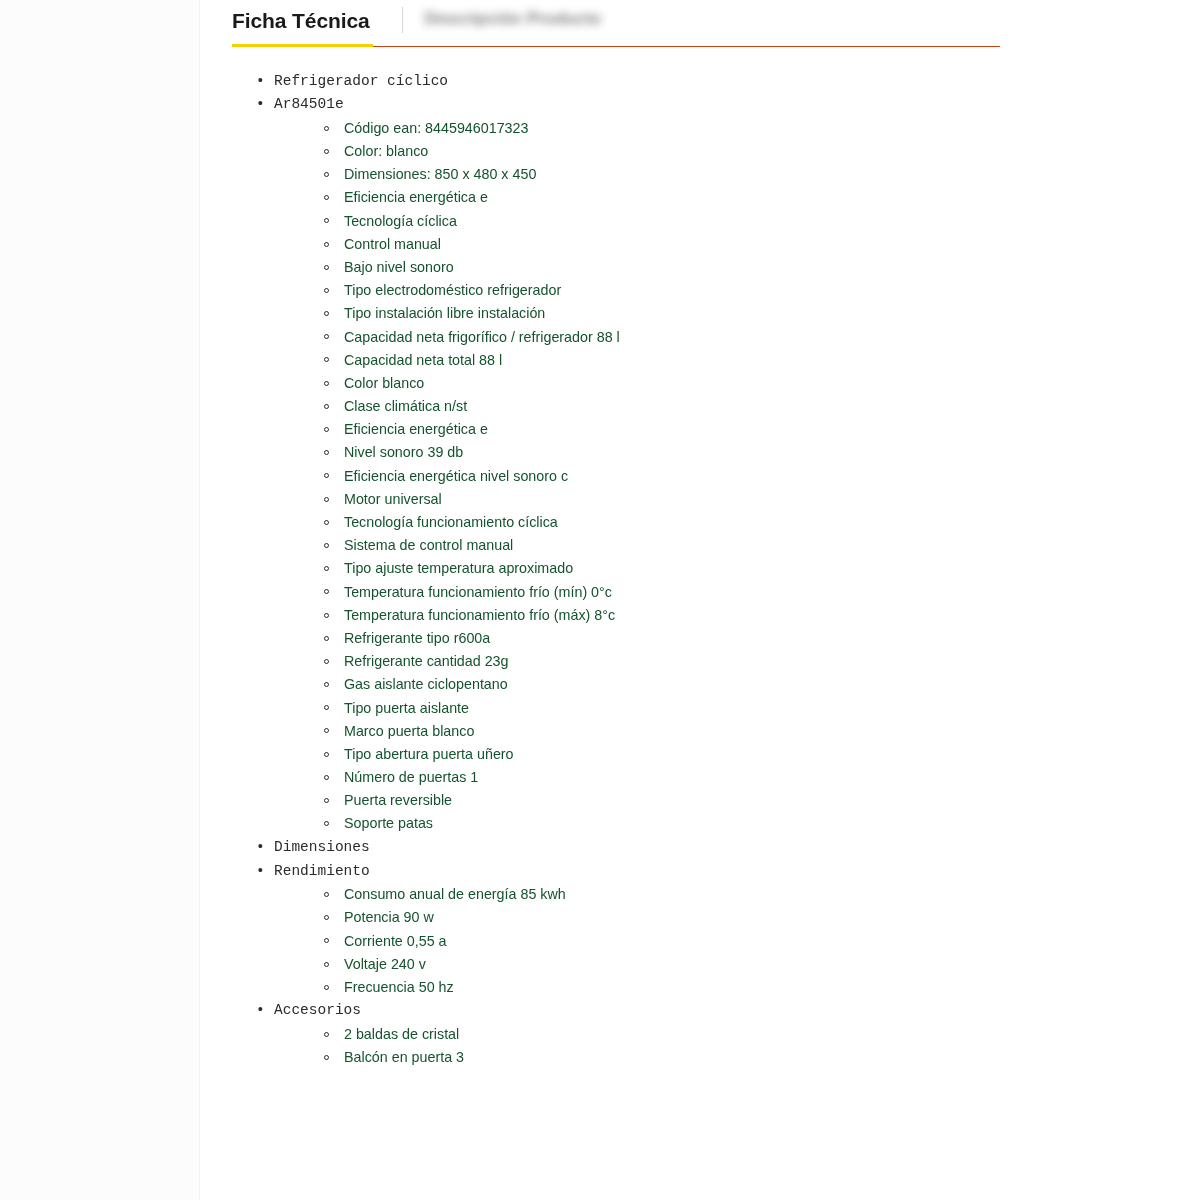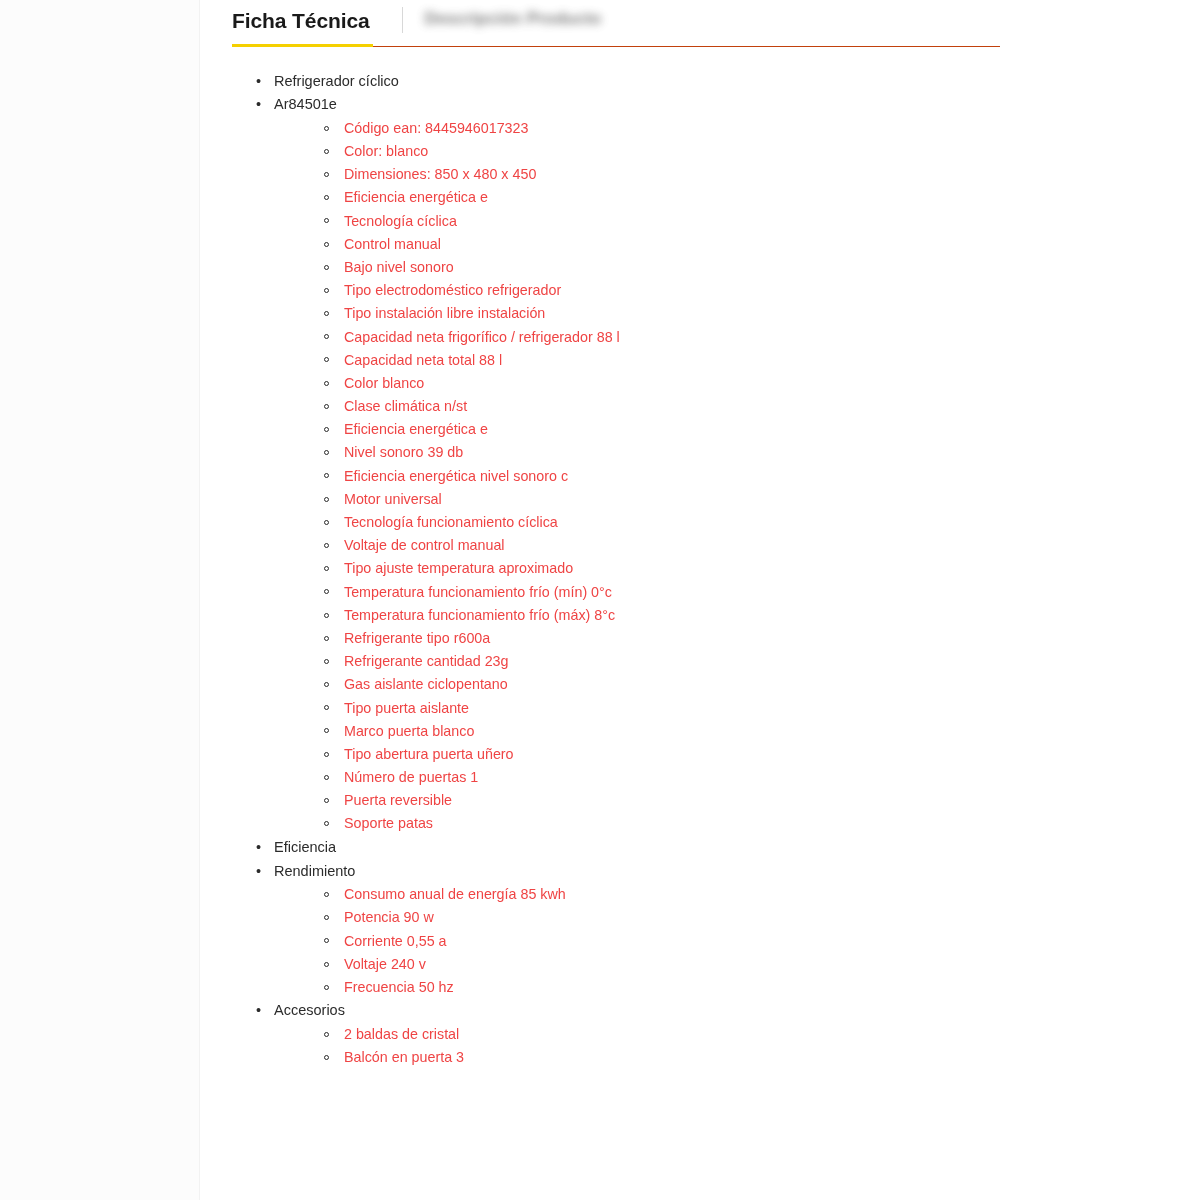--- a/index.html
+++ b/index.html
@@ -84,41 +84,42 @@
   ul.level1 > li.l1 {
     position: relative;
     padding-left: 42px;
     font-size: 14.5px;
     line-height: 22.6px;
     color: #2b2b2b;
   }
   ul.level1 > li.l1 > .l1-label {
     display: block;
     padding: 0.6px 0;
+    font-family: Liberation Mono, monospace;
   }
   ul.level1 > li.l1 > .l1-label::before {
     content: "\2022";
     position: absolute;
     left: 24px;
     color: #2b2b2b;
     font-size: 14.5px;
     line-height: 22.6px;
   }
   ul.level2 {
     list-style: none;
     margin: 0;
     padding: 0;
     padding-left: 42px;
   }
   ul.level2 > li.l2 {
     position: relative;
     padding-left: 28px;
     font-size: 14.3px;
     line-height: 22.6px;
-    color: #ef4444;
+    color: #14532d;
     padding-top: 0.3px;
     padding-bottom: 0.3px;
   }
   ul.level2 > li.l2::before {
     content: "";
     position: absolute;
     left: 8px;
     top: 9px;
     width: 5px;
     height: 5px;
@@ -166,37 +167,37 @@
             <li class="l2">Tipo instalación libre instalación</li>
             <li class="l2">Capacidad neta frigorífico / refrigerador 88 l</li>
             <li class="l2">Capacidad neta total 88 l</li>
             <li class="l2">Color blanco</li>
             <li class="l2">Clase climática n/st</li>
             <li class="l2">Eficiencia energética e</li>
             <li class="l2">Nivel sonoro 39 db</li>
             <li class="l2">Eficiencia energética nivel sonoro c</li>
             <li class="l2">Motor universal</li>
             <li class="l2">Tecnología funcionamiento cíclica</li>
-            <li class="l2">Voltaje de control manual</li>
+            <li class="l2">Sistema de control manual</li>
             <li class="l2">Tipo ajuste temperatura aproximado</li>
             <li class="l2">Temperatura funcionamiento frío (mín) 0°c</li>
             <li class="l2">Temperatura funcionamiento frío (máx) 8°c</li>
             <li class="l2">Refrigerante tipo r600a</li>
             <li class="l2">Refrigerante cantidad 23g</li>
             <li class="l2">Gas aislante ciclopentano</li>
             <li class="l2">Tipo puerta aislante</li>
             <li class="l2">Marco puerta blanco</li>
             <li class="l2">Tipo abertura puerta uñero</li>
             <li class="l2">Número de puertas 1</li>
             <li class="l2">Puerta reversible</li>
             <li class="l2">Soporte patas</li>
           </ul>
         </li>
         <li class="l1">
-          <span class="l1-label">Eficiencia</span>
+          <span class="l1-label">Dimensiones</span>
         </li>
         <li class="l1">
           <span class="l1-label">Rendimiento</span>
           <ul class="level2">
             <li class="l2">Consumo anual de energía 85 kwh</li>
             <li class="l2">Potencia 90 w</li>
             <li class="l2">Corriente 0,55 a</li>
             <li class="l2">Voltaje 240 v</li>
             <li class="l2">Frecuencia 50 hz</li>
           </ul>

